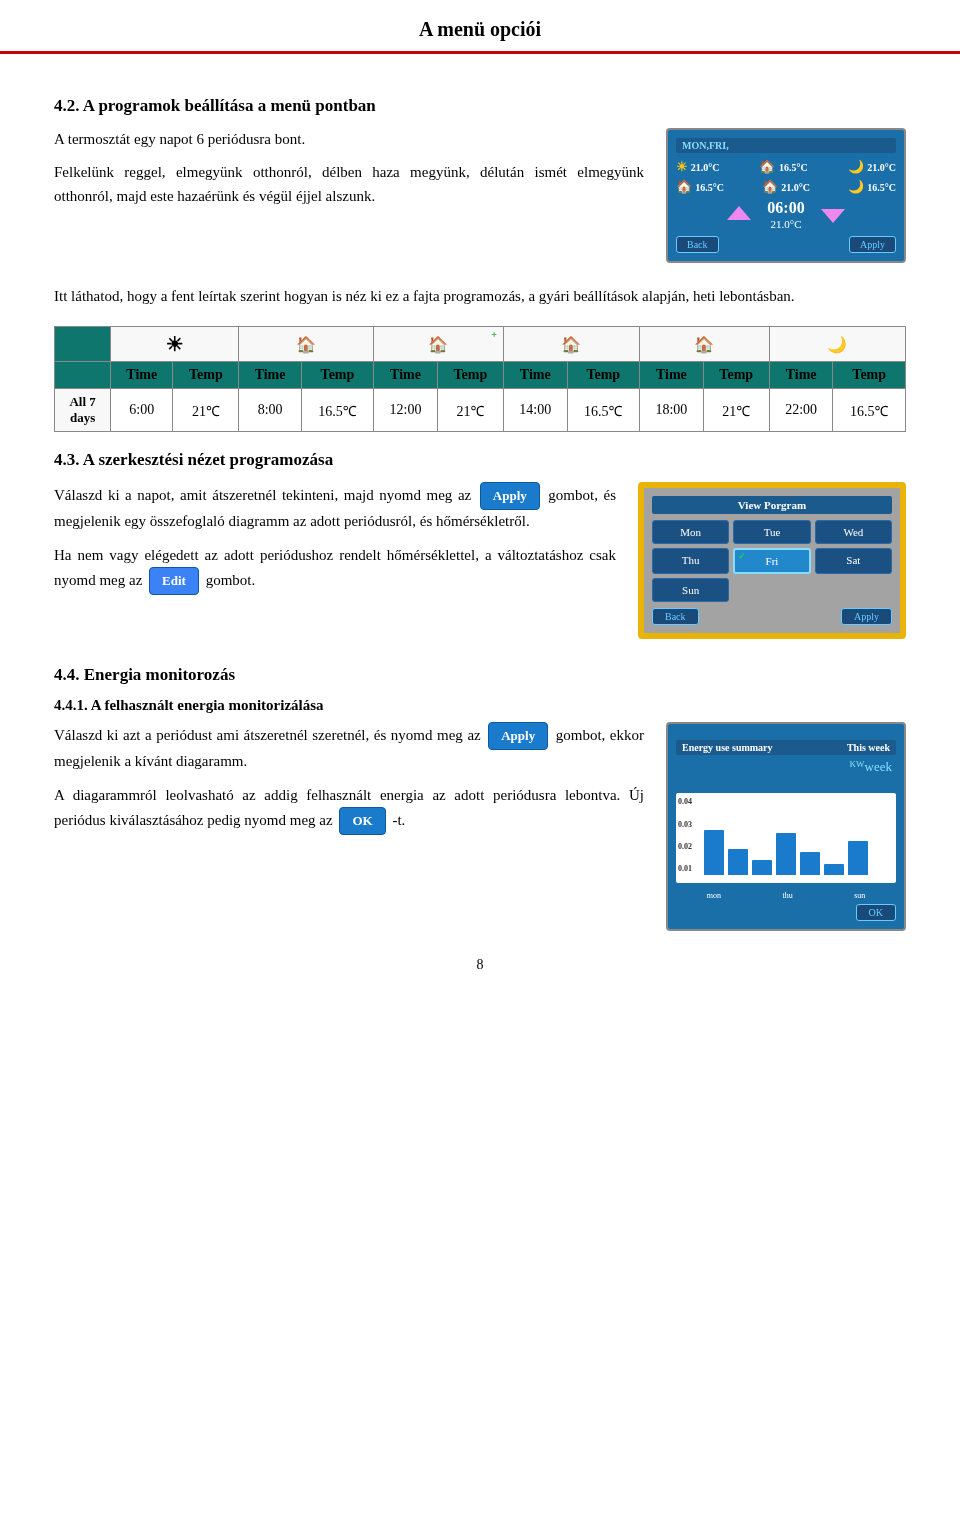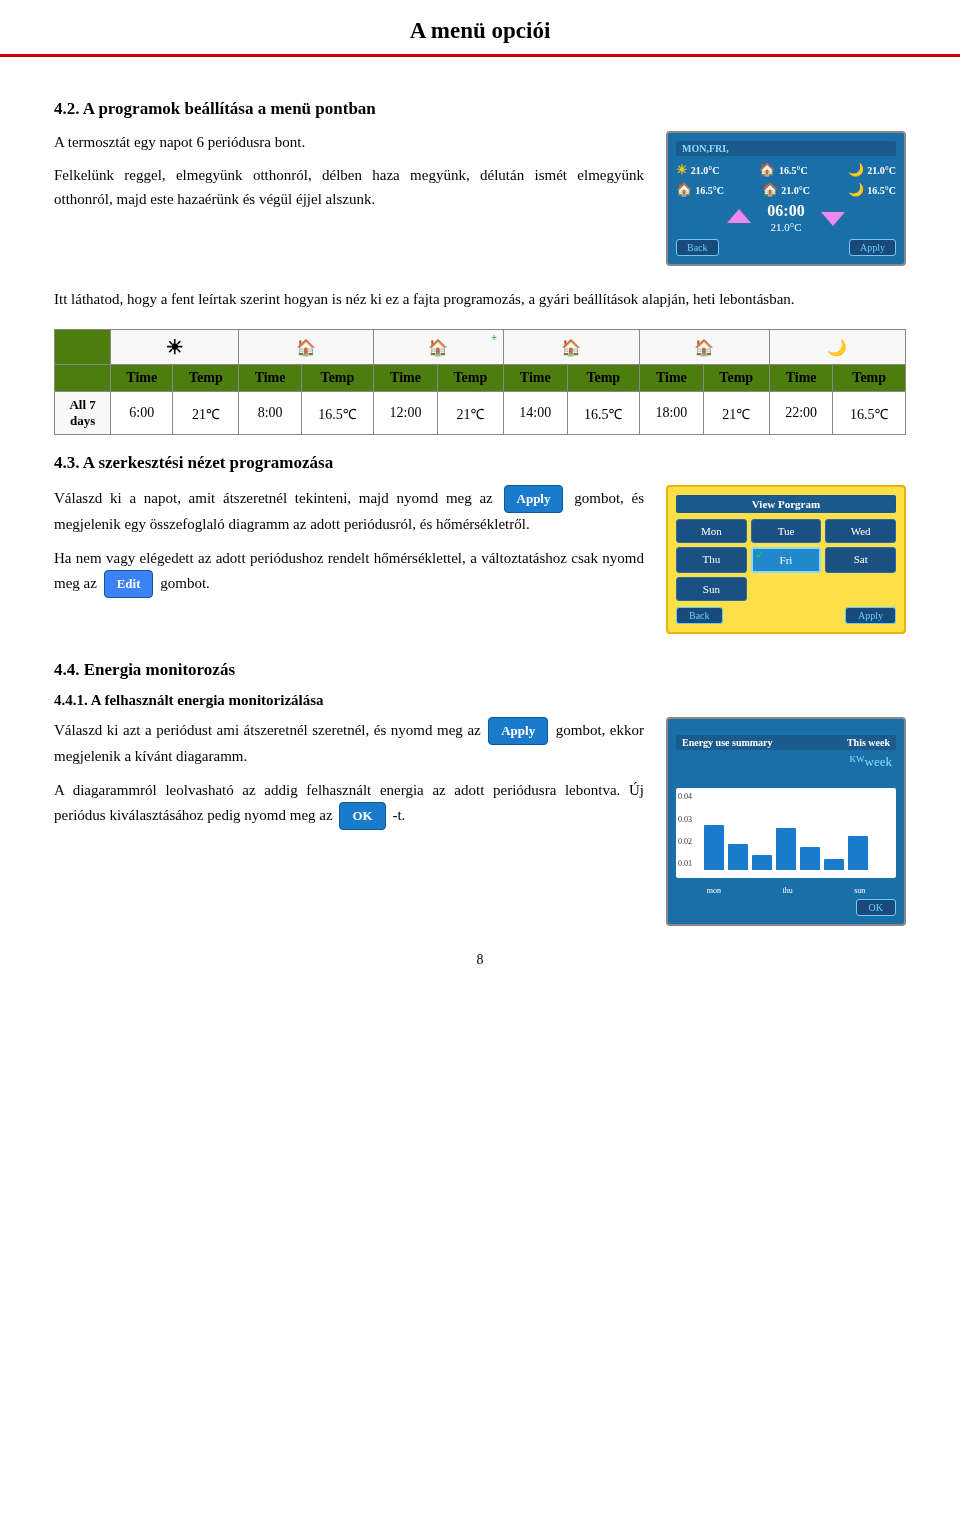--- a/index.html
+++ b/index.html
@@ -13,21 +13,21 @@
     }
 
     
     .page-header {
       text-align: center;
       padding: 18px 0 10px 0;
       border-bottom: 3px solid #c00;
       margin-bottom: 0;
     }
     .page-header h1 {
-      font-size: 23px;
+      font-size: 20px;
       font-weight: bold;
       font-family: "Times New Roman", serif;
     }
 
     .page-content {
       padding: 24px 54px 30px 54px;
     }
 
     
     .section-heading {
@@ -145,21 +145,21 @@
       margin: 18px 0 18px 0;
       font-size: 14px;
     }
     .schedule-table th, .schedule-table td {
       border: 1px solid #888;
       padding: 5px 7px;
       text-align: center;
       vertical-align: middle;
     }
     .schedule-table th {
-      background: #4d7c0f;
+      background: #0f766e;
       font-weight: bold;
     }
     .schedule-table .icon-cell {
       font-size: 18px;
       background: #f8f8f8;
     }
     .schedule-table .row-label {
       font-weight: bold;
       background: #f8f8f8;
       vertical-align: top;
@@ -199,23 +199,23 @@
       font-size: 13px;
       font-weight: bold;
       padding: 3px 12px;
       vertical-align: middle;
       margin: 0 3px;
       border: 1px solid #0a5a9c;
     }
 
     
     .view-program-display {
-      width: 240px;
-      background: #fde047;
-      border: 2px solid #eab308;
+      width: 268px;
+      background: #a3a3a3;
+      border: 6px solid #eab308;
       border-radius: 4px;
       padding: 8px;
       color: #fff;
       font-size: 11px;
     }
     .vp-title-bar {
       background: #1a5a8c;
       color: #fff;
       font-size: 11px;
       font-weight: bold;
@@ -281,20 +281,21 @@
       border-radius: 2px;
       margin-top: 8px;
     }
     .energy-chart-area {
       background: #fff;
       height: 90px;
       border-radius: 2px;
       padding: 6px 6px 0 28px;
       position: relative;
       margin-bottom: 8px;
+      font-weight: bold;
     }
     .energy-y-labels {
       position: absolute;
       left: 2px;
       top: 4px;
       display: flex;
       flex-direction: column;
       justify-content: space-between;
       height: 76px;
       font-size: 8px;

